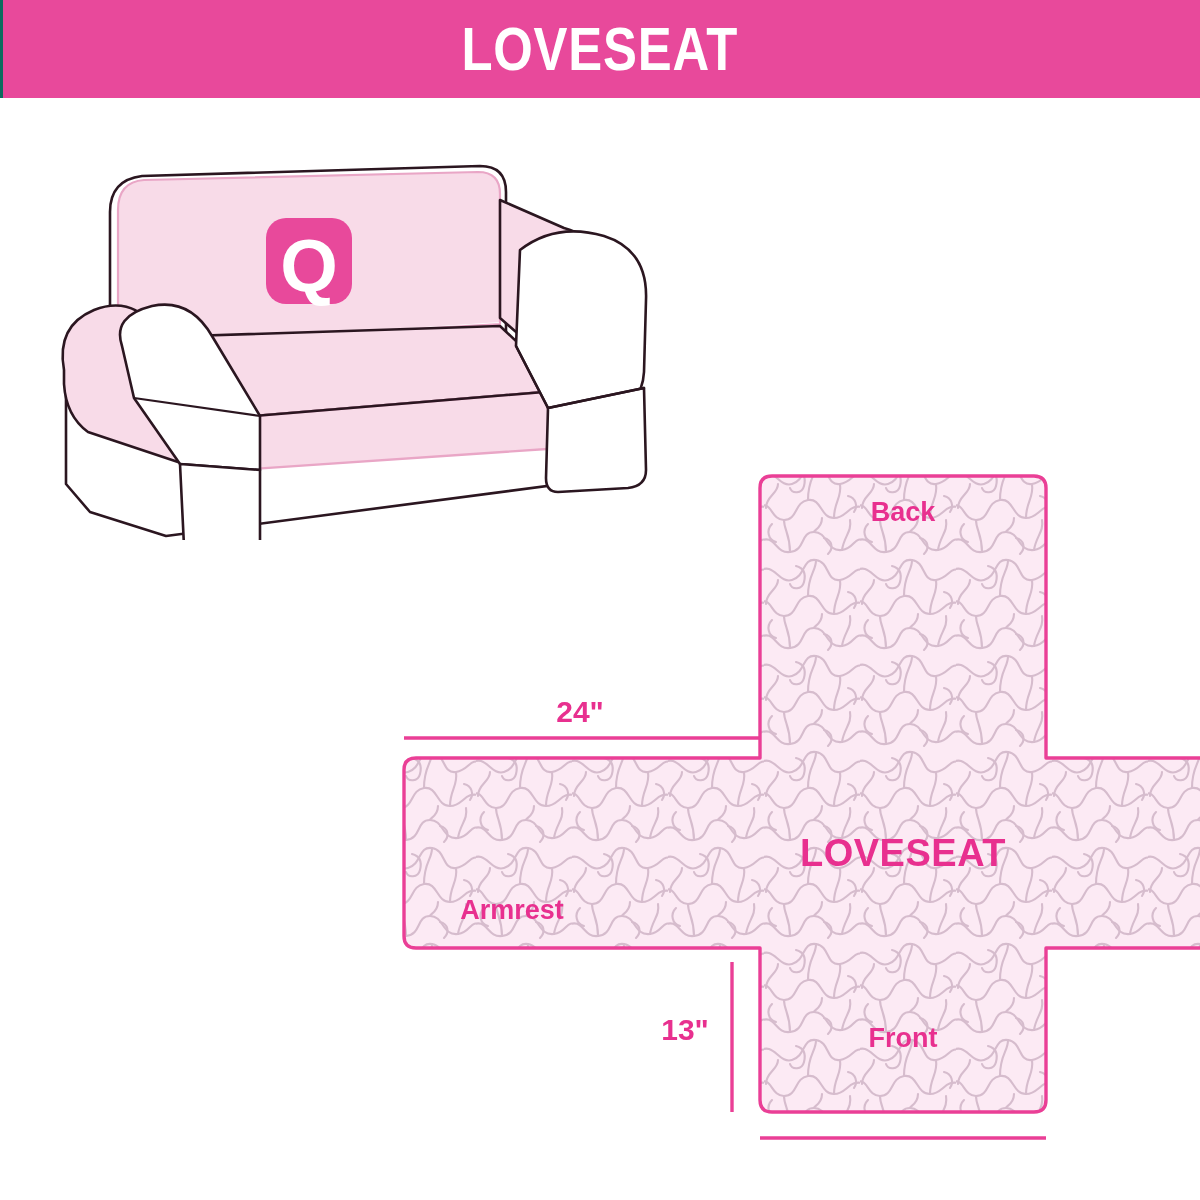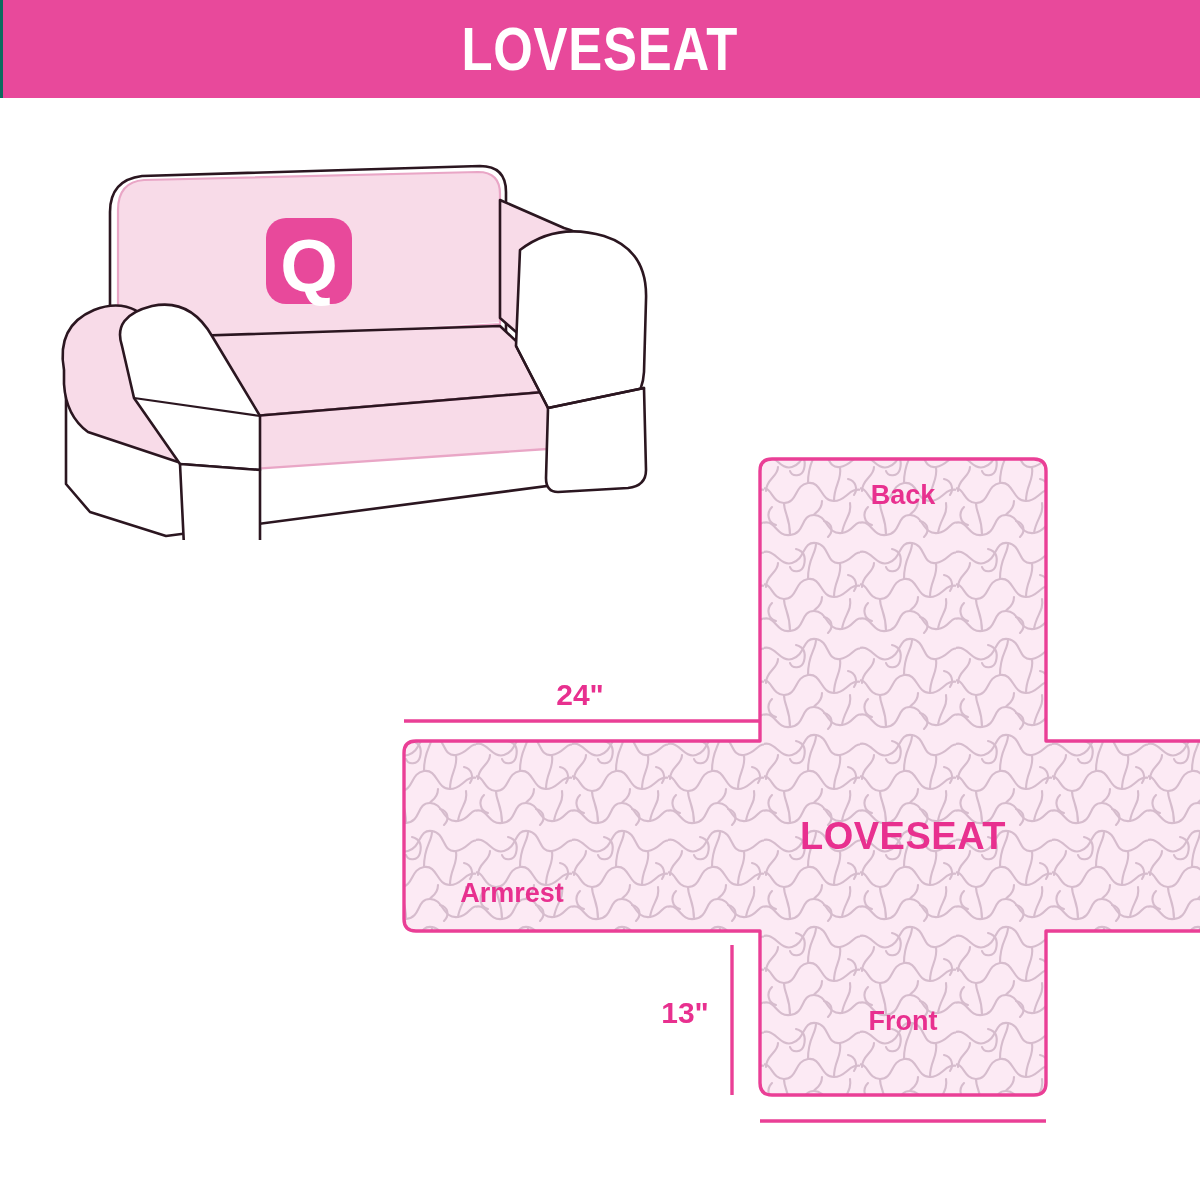--- a/index.html
+++ b/index.html
@@ -56,21 +56,21 @@
     top: 140px;
     width: 620px;
     height: 400px;
   }
   .sofa-illustration svg { display: block; width: 100%; height: 100%; }
 
   
   .pattern-diagram {
     position: absolute;
     left: 380px;
-    top: 445px;
+    top: 462px;
     width: 820px;
     height: 680px;
   }
   .pattern-diagram svg { display: block; width: 100%; height: 100%; }
 
   .diagram-label {
     fill: #e8308f;
     font-family: "Liberation Sans", sans-serif;
     font-weight: bold;
     text-anchor: middle;

